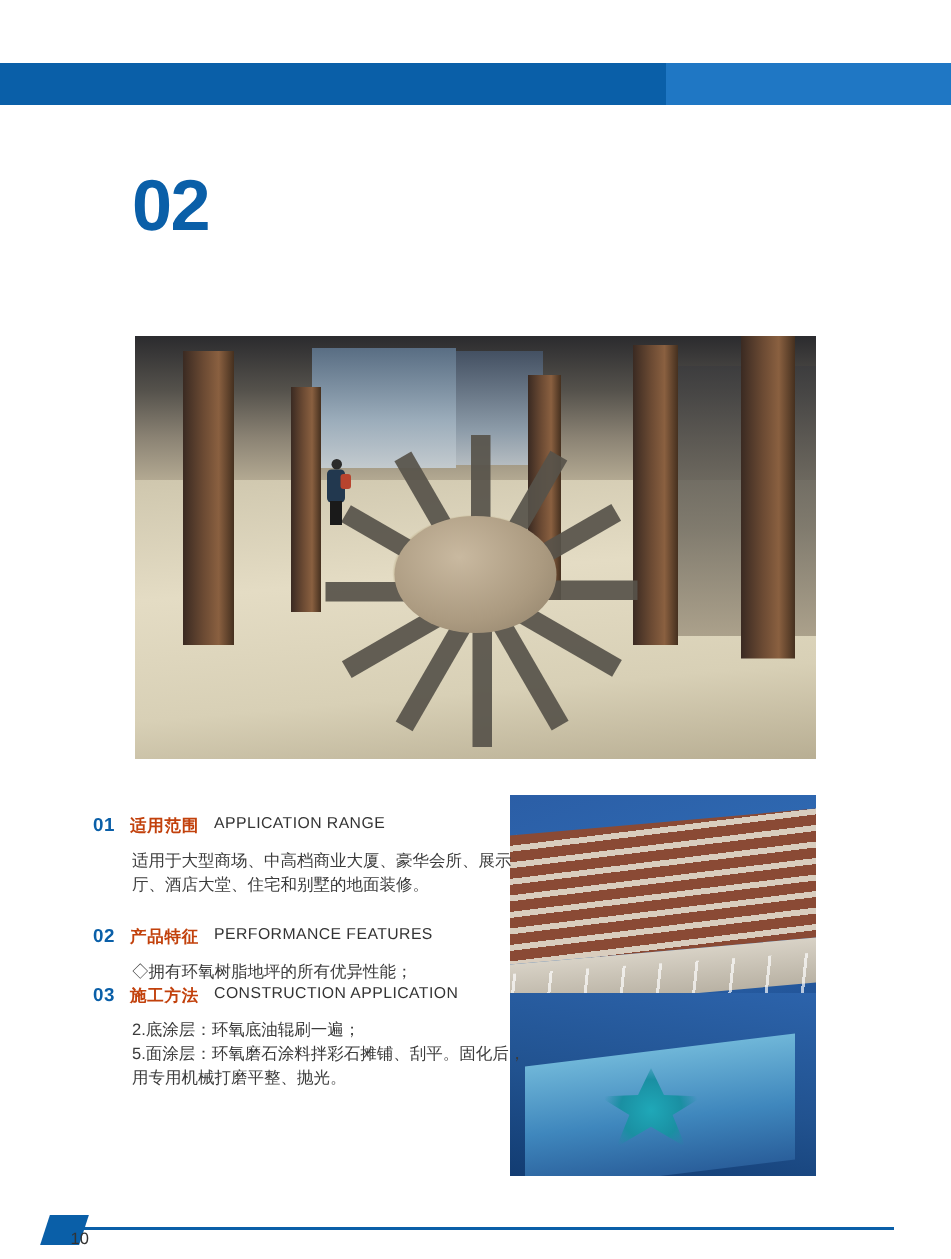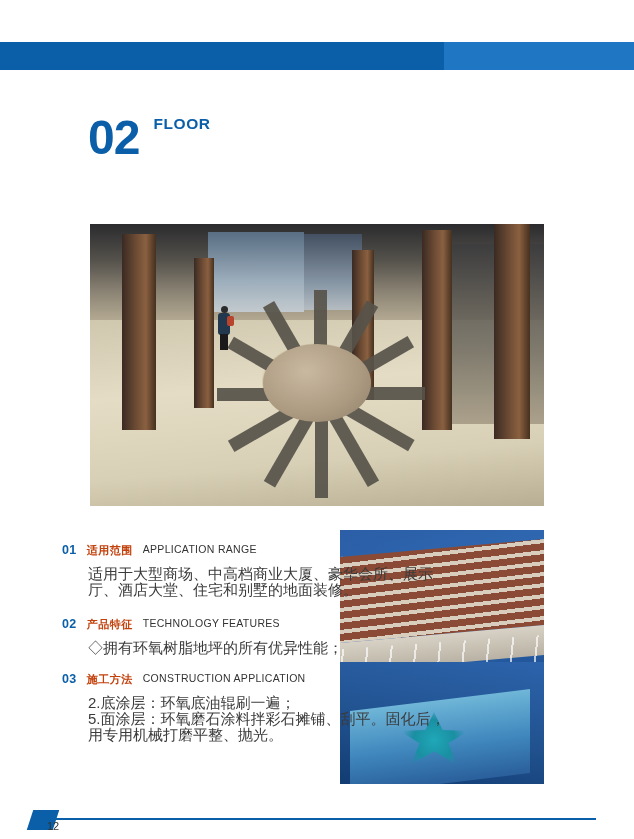--- a/index.html
+++ b/index.html
@@ -230,29 +230,29 @@
   }
   .item-en {
     color: #333333;
     font-size: 10.5px;
     margin-left: 10px;
     letter-spacing: 0.3px;
   }
   .item-body {
     margin-top: 8px;
     margin-left: 26px;
-    font-size: 15px;
+    font-size: 11px;
     line-height: 16px;
     color: #3b3b3b;
   }
   .item-body div { white-space: nowrap; }
 
   #item1 { top: 543px; }
   #item2 { top: 617px; }
-  #item3 { top: 672px; }
+  #item3 { top: 656px; }
 
   
   .footer-rule {
     position: absolute;
     left: 42px;
     top: 818px;
     width: 554px;
     height: 2px;
     background: #0a5fa8;
   }
@@ -276,21 +276,20 @@
 </style>
 </head>
 <body>
 
 <div class="top-band"></div>
 <div class="top-band-light"></div>
 
 <div class="heading">
   <div class="heading-num">02</div>
   <div class="heading-text">
-    <div class="heading-en-bot">FLOOR</div>
   </div>
 </div>
 
 <div class="photo-main">
   <div class="lobby">
     <div class="lobby-ceiling">
       <div class="lobby-glass"></div>
       <div class="lobby-glass2"></div>
     </div>
     <div class="wall-right"></div>
@@ -343,21 +342,21 @@
   <div class="item-body">
     <div>适用于大型商场、中高档商业大厦、豪华会所、展示</div>
     <div>厅、酒店大堂、住宅和别墅的地面装修。</div>
   </div>
 </div>
 
 <div class="item" id="item2">
   <div class="item-head">
     <span class="item-num">02</span>
     <span class="item-cn">产品特征</span>
-    <span class="item-en">TECHNOLOGY FEATURES</span>
+    <span class="item-en">PERFORMANCE FEATURES</span>
   </div>
   <div class="item-body">
     <div>◇拥有环氧树脂地坪的所有优异性能；</div>
   </div>
 </div>
 
 <div class="item" id="item3">
   <div class="item-head">
     <span class="item-num">03</span>
     <span class="item-cn">施工方法</span>
@@ -365,13 +364,13 @@
   </div>
   <div class="item-body">
     <div>2.底涂层：环氧底油辊刷一遍；</div>
     <div>5.面涂层：环氧磨石涂料拌彩石摊铺、刮平。固化后，</div>
     <div>用专用机械打磨平整、抛光。</div>
   </div>
 </div>
 
 <div class="footer-rule"></div>
 <div class="footer-tab"></div>
-<div class="page-num">12</div>
+<div class="page-num">10</div>
 
 </body></html>

